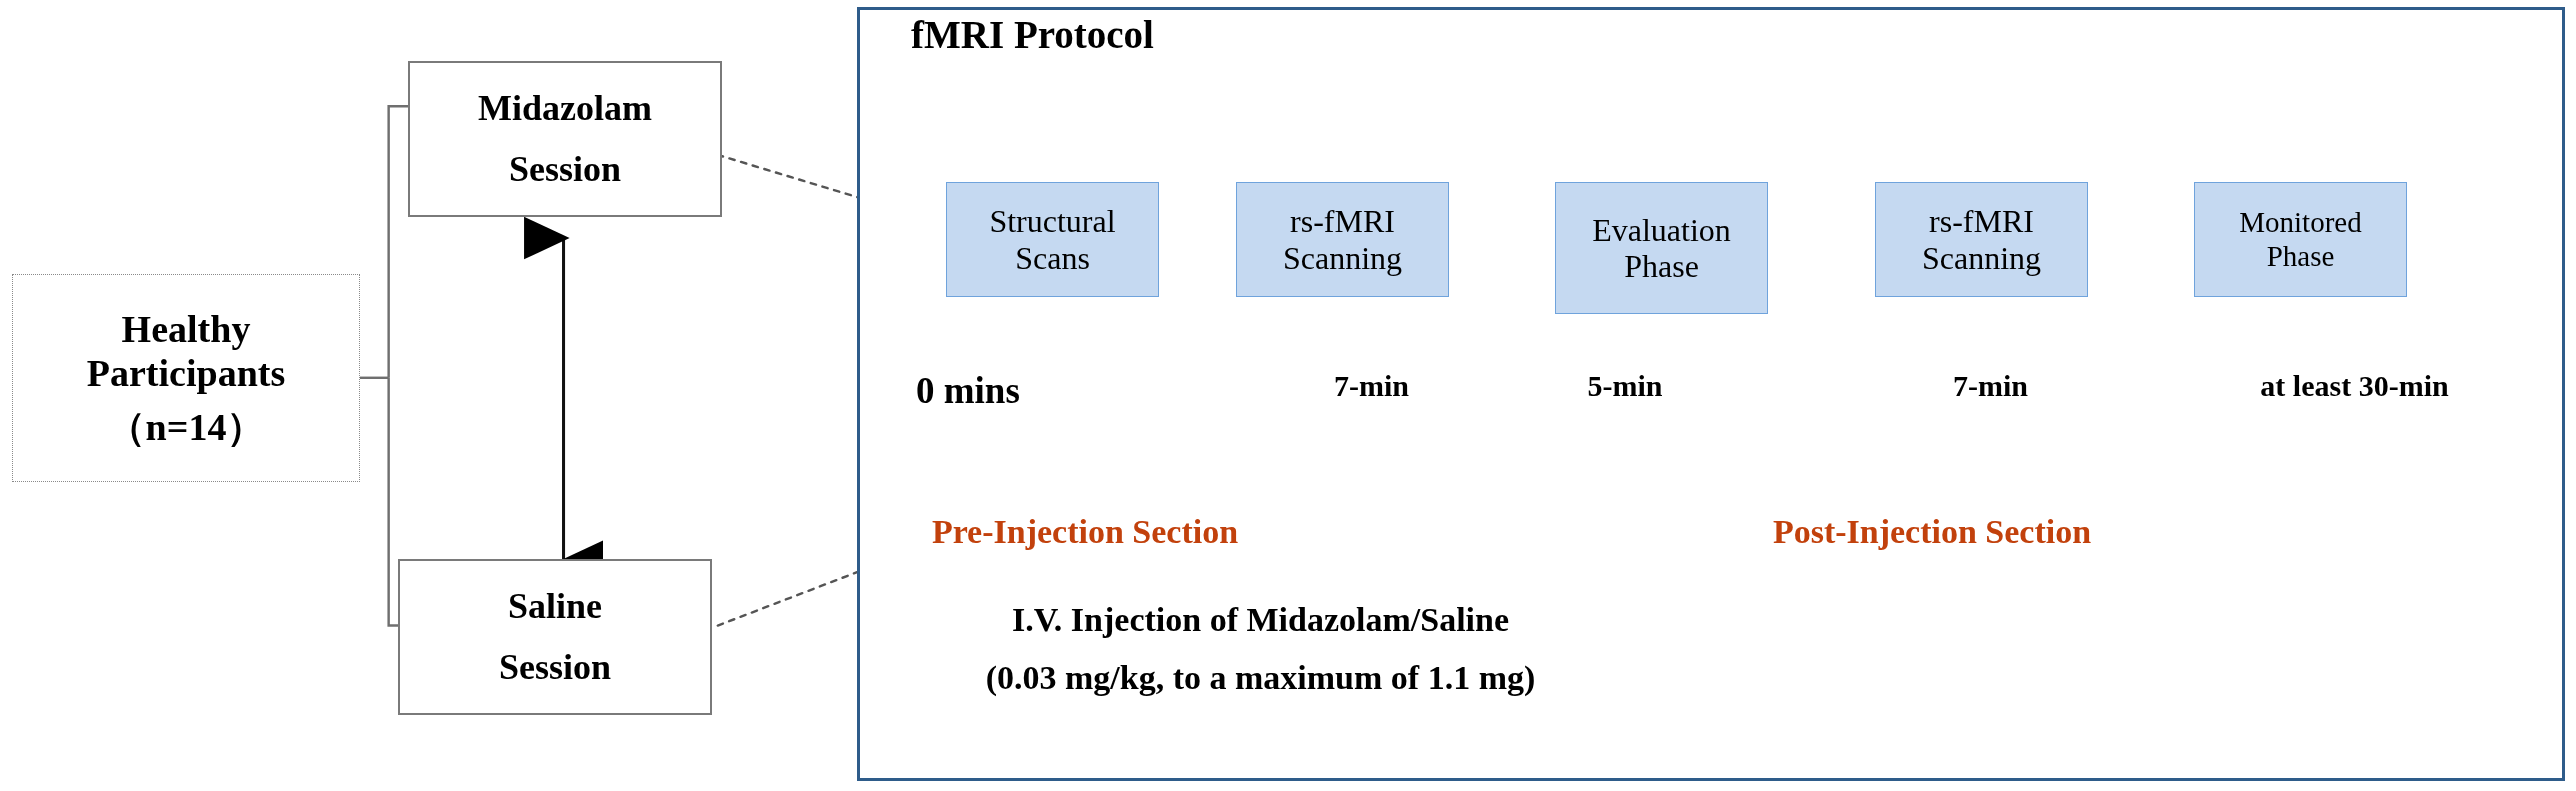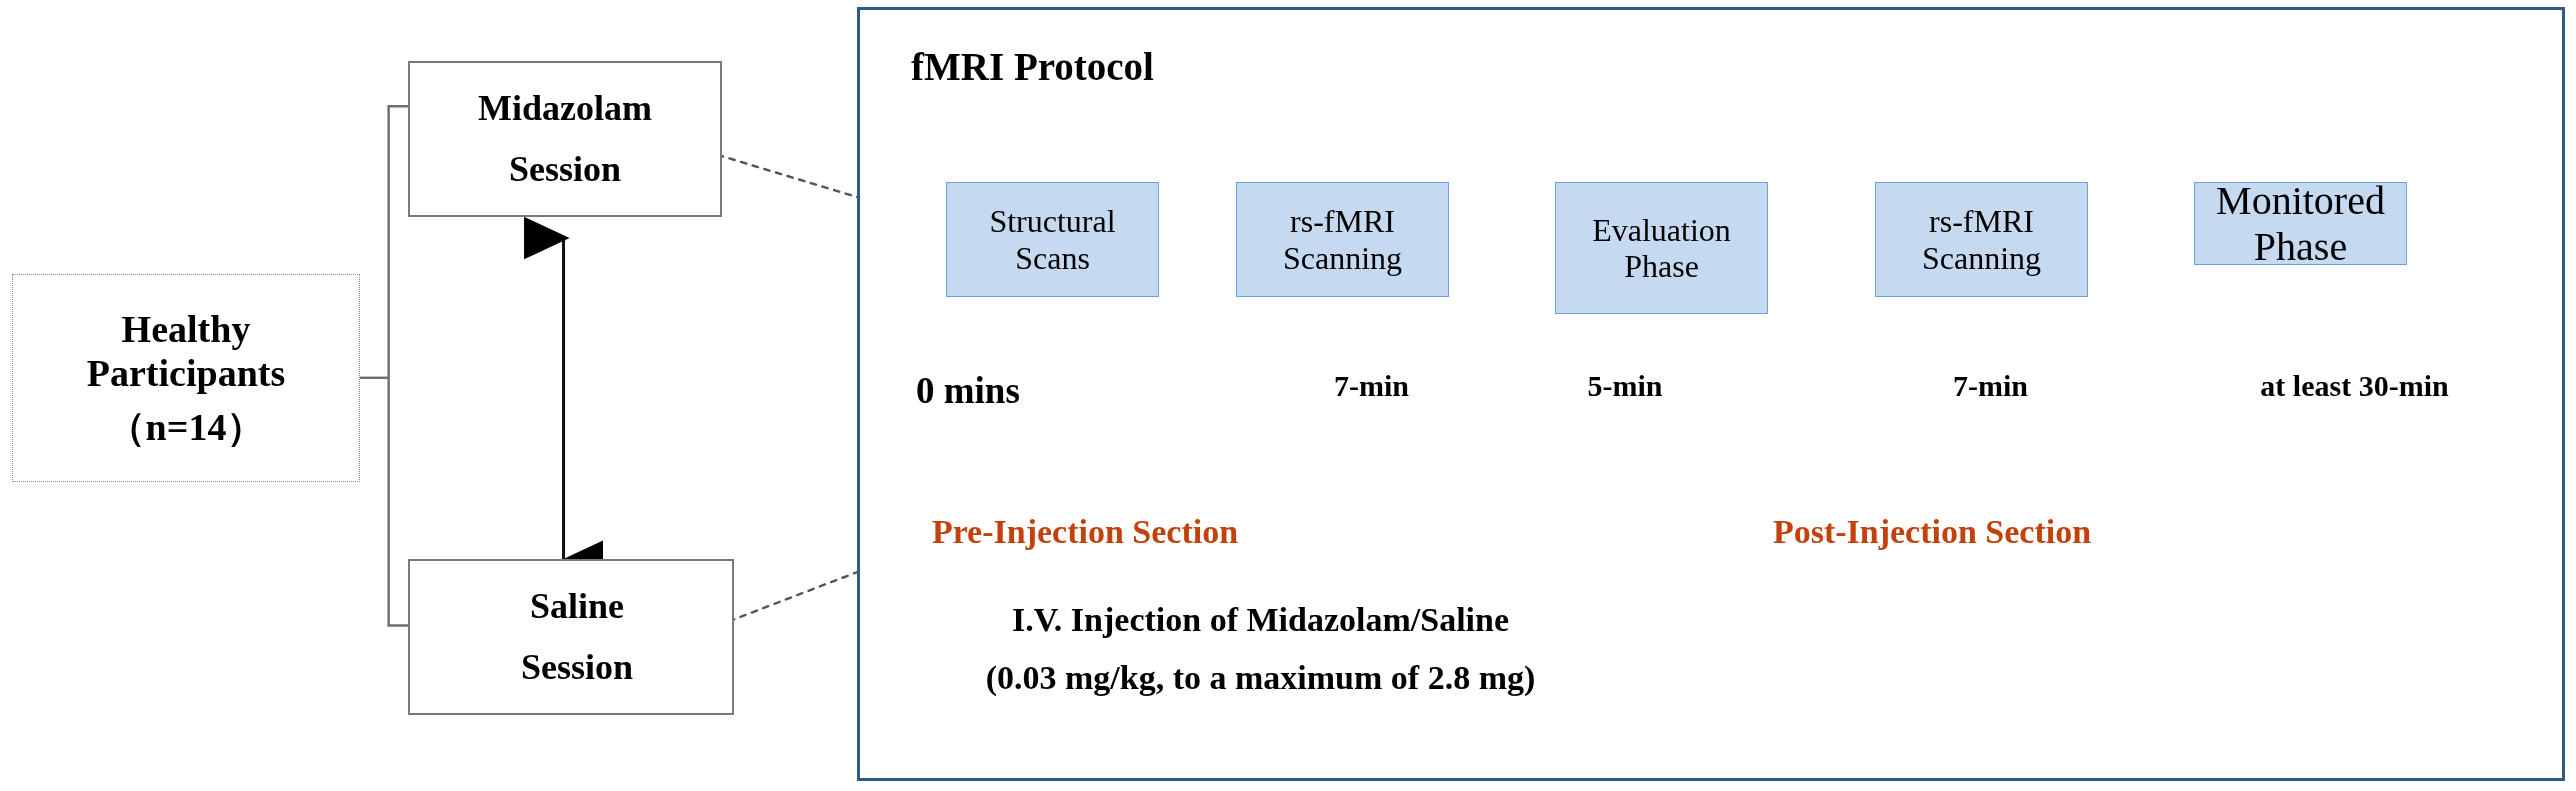--- a/index.html
+++ b/index.html
@@ -27,21 +27,21 @@
 
   
   #panel{
     position:absolute;
     border:3.6px solid #2E5C8A;
     background:#ffffff;
     box-sizing:border-box;
   }
   #panel-title{
     position:absolute;
-    font-weight:bold;color:#000;white-space:nowrap;margin-top:32px;
+    font-weight:bold;color:#000;white-space:nowrap;
   }
 
   
   .stage{
     position:absolute;
     background:#C5D9F1;
     border:1.8px solid #6FA3DC;
     box-sizing:border-box;
     display:flex;flex-direction:column;align-items:center;justify-content:center;
     text-align:center;line-height:1.14;
@@ -137,21 +137,21 @@
     <div class="bold-serif">Healthy</div>
     <div class="bold-serif">Participants</div>
     <div class="bold-serif" style="margin-top:8.5px;">（n=14）</div>
   </div>
 
   <div class="sbox" style="left:408px;top:61px;width:310px;height:152px;font-size:36px;">
     <div class="bold-serif">Midazolam</div>
     <div class="bold-serif">Session</div>
   </div>
 
-  <div class="sbox" style="left:408px;top:559px;width:310px;height:152px;font-size:36px;padding-left:12px;">
+  <div class="sbox" style="left:398px;top:559px;width:310px;height:152px;font-size:36px;">
     <div class="bold-serif">Saline</div>
     <div class="bold-serif">Session</div>
   </div>
 
 
   <div id="panel" style="left:857px;top:7.3px;width:1708px;height:774px;"></div>
 
   <div id="panel-title" class="bold-serif" style="left:911px;top:12px;font-size:39px;">fMRI Protocol</div>
 
   <div class="stage" style="left:946px;top:182px;width:213px;height:115px;font-size:32px;">
@@ -167,37 +167,37 @@
   <div class="stage" style="left:1555px;top:182px;width:213px;height:132px;font-size:32px;">
     <span>Evaluation</span>
     <span>Phase</span>
   </div>
 
   <div class="stage" style="left:1875px;top:182px;width:213px;height:115px;font-size:32px;">
     <span>rs-fMRI</span>
     <span>Scanning</span>
   </div>
 
-  <div class="stage" style="left:2194px;top:182px;width:213px;height:83px;font-size:40px;">
+  <div class="stage" style="left:2194px;top:182px;width:213px;height:115px;font-size:29px;">
     <span>Monitored</span>
     <span>Phase</span>
   </div>
 
   <div class="tlabel" style="left:916px;top:369px;font-size:37px;text-align:center;">0 mins</div>
 
   <div class="tlabel" style="left:1262px;top:369px;width:219px;font-size:30px;">7-min</div>
 
   <div class="tlabel" style="left:1528px;top:369px;width:194px;font-size:30px;">5-min</div>
 
   <div class="tlabel" style="left:1881px;top:369px;width:219px;font-size:30px;">7-min</div>
 
   <div class="tlabel" style="left:2221px;top:369px;width:267px;font-size:30px;">at least 30-min</div>
 
   <div class="seclabel" style="left:915px;top:513px;width:340px;font-size:34px;">Pre-Injection Section</div>
 
   <div class="seclabel" style="left:1762px;top:513px;width:340px;font-size:34px;">Post-Injection Section</div>
 
   <div class="caption" style="left:902px;top:601px;width:717px;font-size:34px;">I.V. Injection of Midazolam/Saline</div>
 
-  <div class="caption" style="left:902px;top:659px;width:717px;font-size:34px;">(0.03 mg/kg, to a maximum  of 2.8 mg)</div>
+  <div class="caption" style="left:902px;top:659px;width:717px;font-size:34px;">(0.03 mg/kg, to a maximum  of 1.1 mg)</div>
 
 </div>
 
 
 </body></html>

